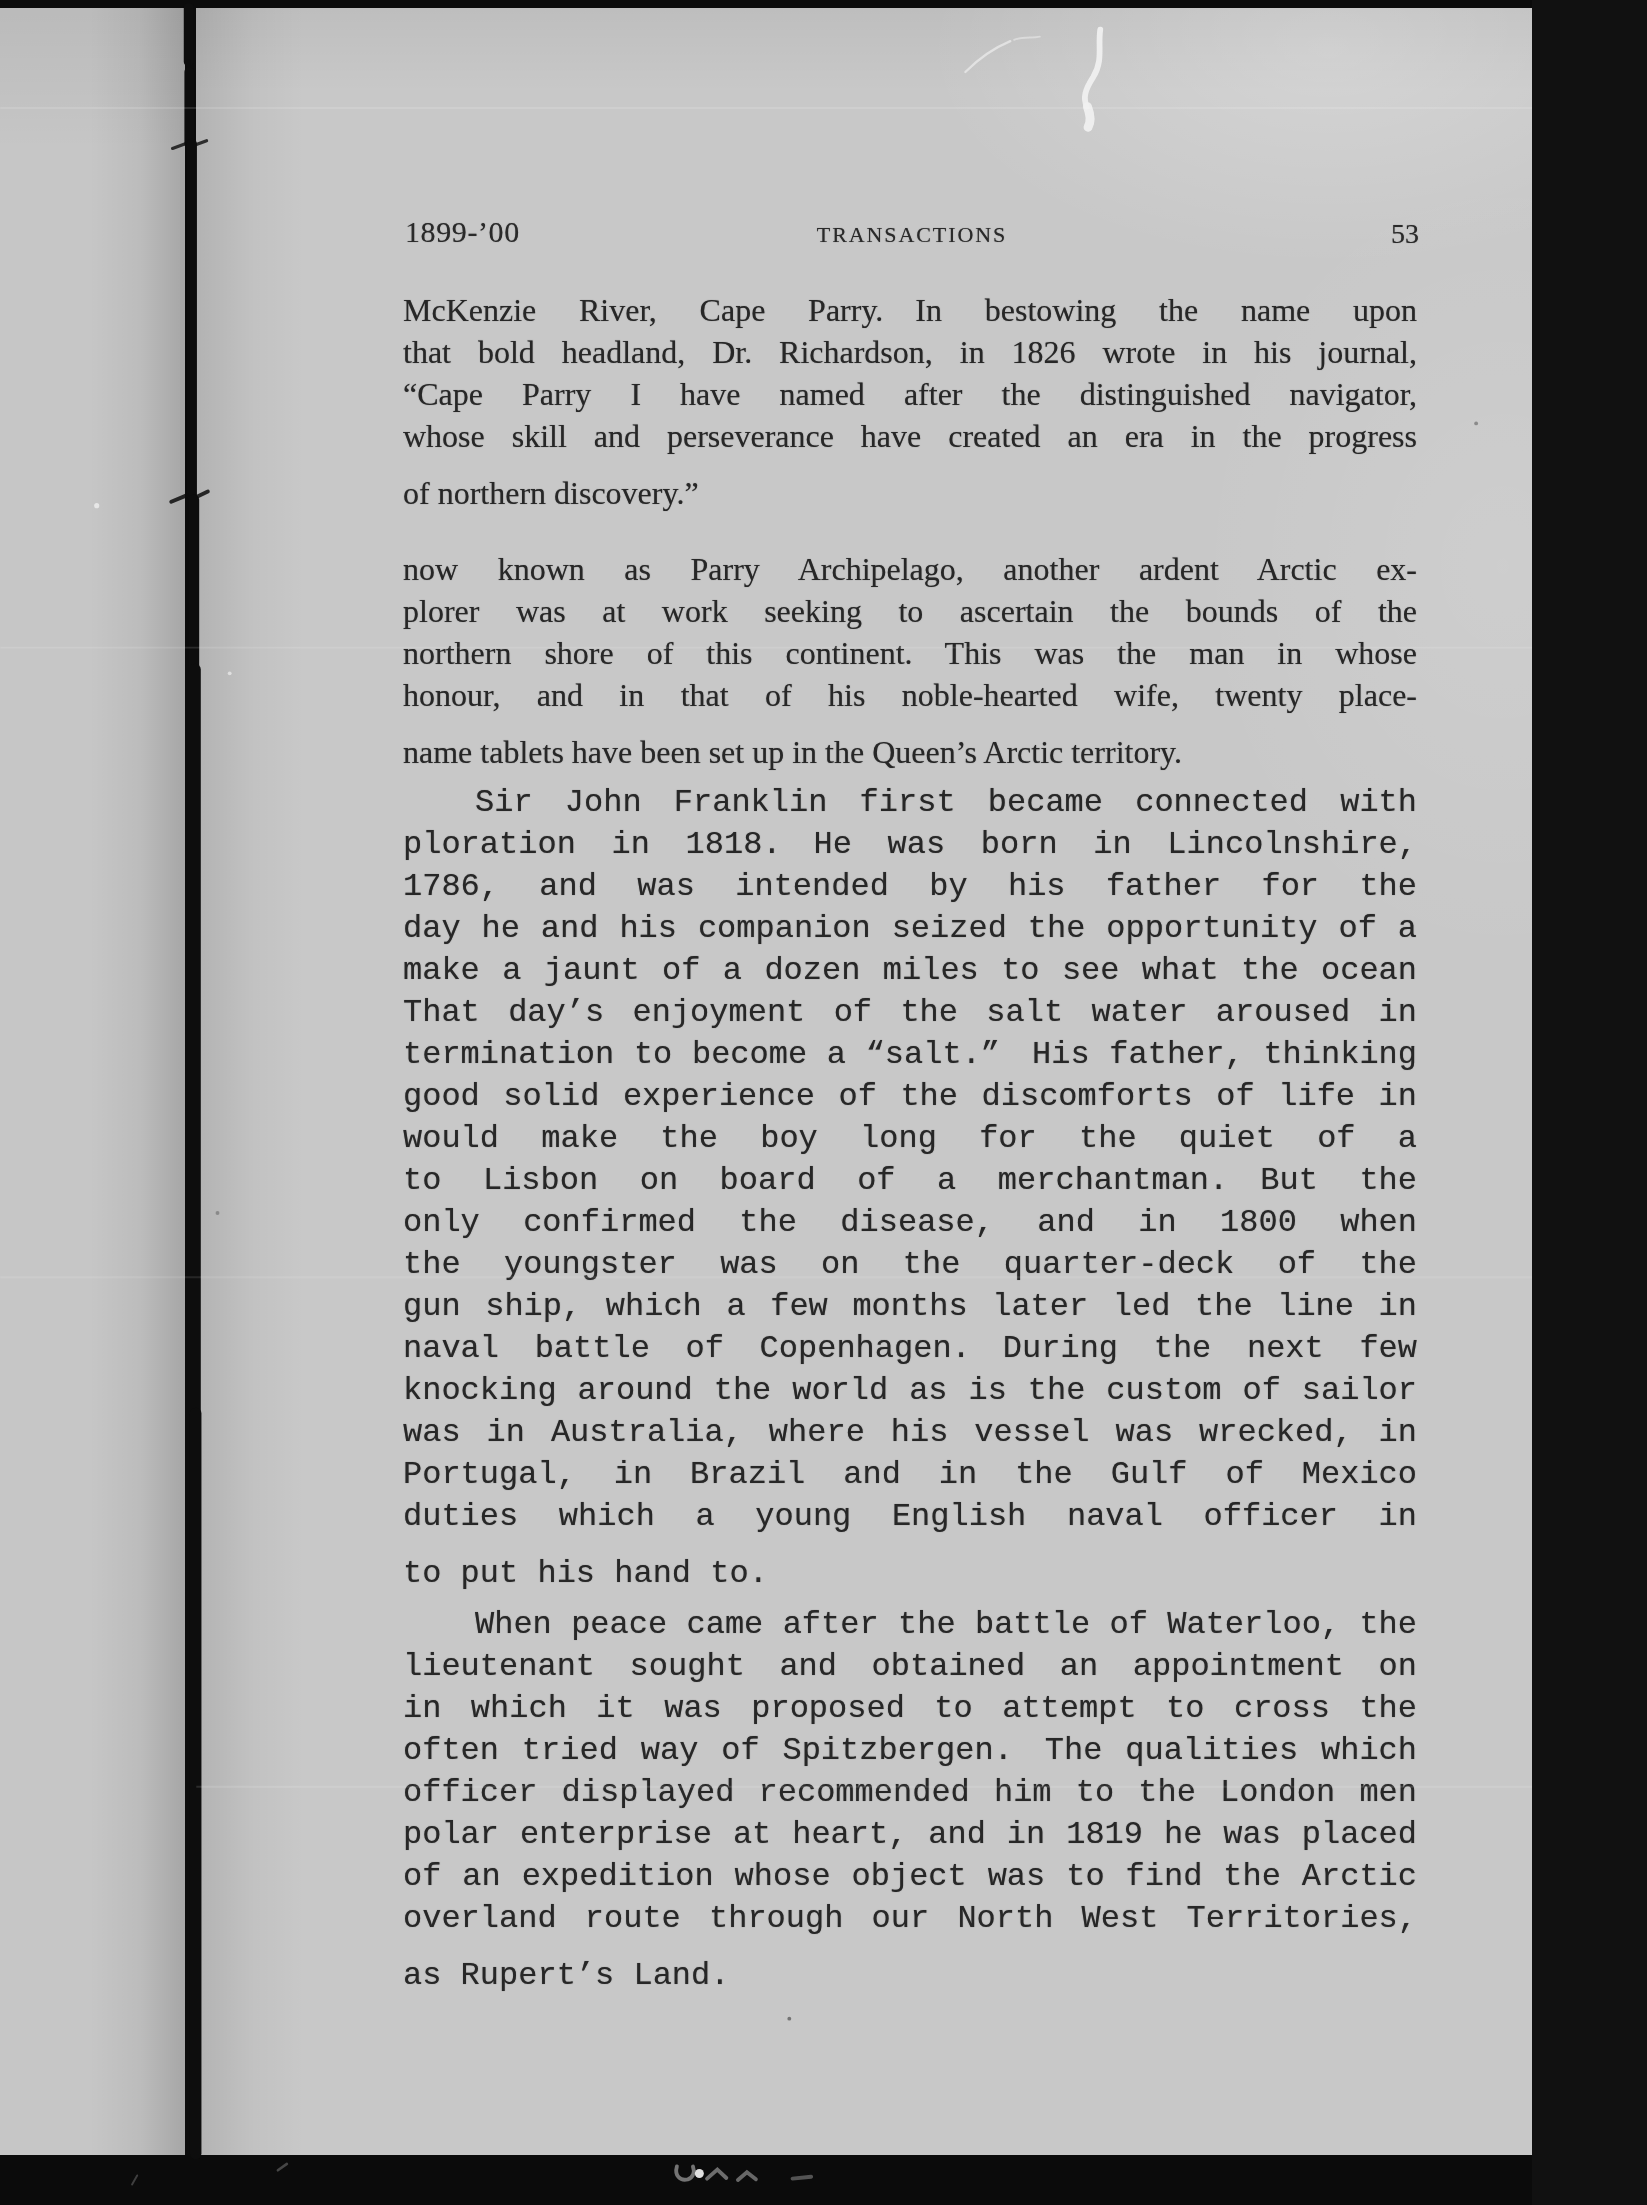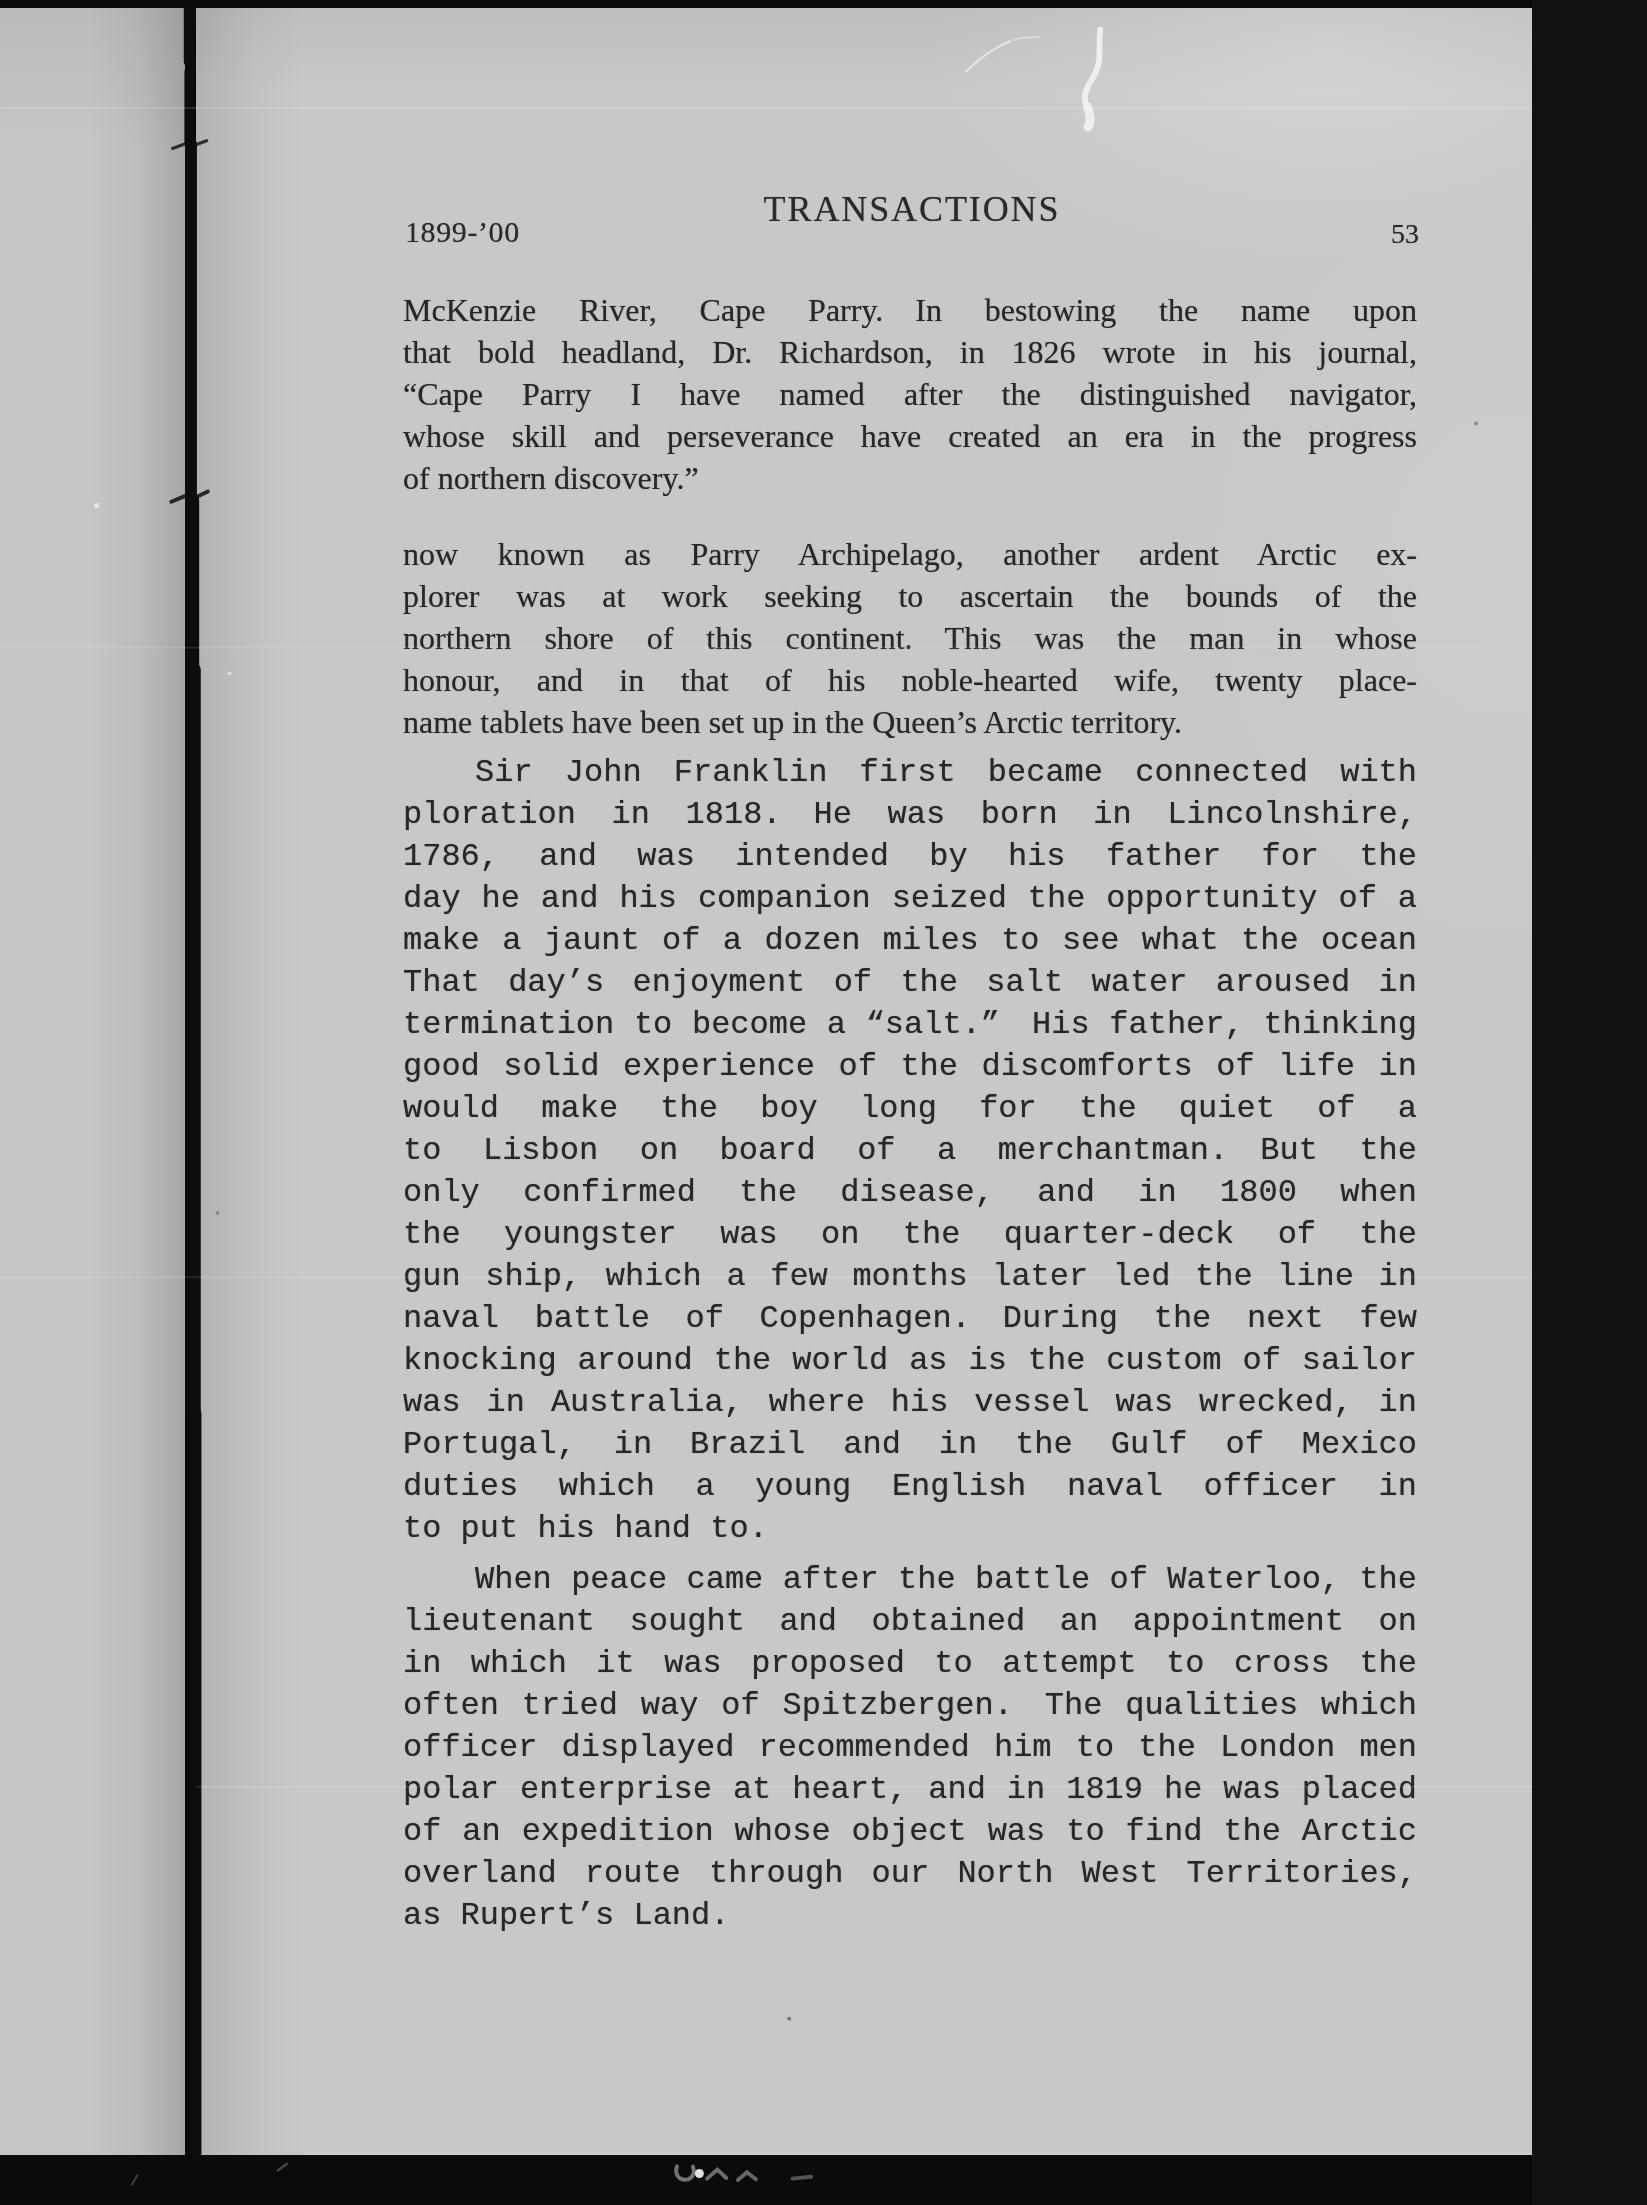--- a/index.html
+++ b/index.html
@@ -15,29 +15,29 @@
   .page{position:absolute;left:196px;top:7.7px;width:1452px;height:2147px;
     background:
       radial-gradient(ellipse 578px 308px at 78% 2%, rgba(255,255,255,0.22), rgba(255,255,255,0) 70%),
       radial-gradient(ellipse 450px 578px at 90% 26%, rgba(255,255,255,0.10), rgba(255,255,255,0) 70%),
       linear-gradient(to right, rgba(0,0,0,0.11), rgba(0,0,0,0.03) 58px, rgba(0,0,0,0) 109px),
       linear-gradient(to bottom, rgba(0,0,0,0.05), rgba(0,0,0,0) 84px),
       #c8c8c8;}
   .header{position:absolute;left:209px;top:204px;width:1014px;height:40px;color:#2a2a2a;
           text-shadow:0 0 0.9px rgba(30,30,30,0.55);}
   .h-year{position:absolute;left:0;bottom:2.6px;font-size:30px;letter-spacing:0.6px;}
-  .h-title{position:absolute;left:50%;transform:translateX(-50%);bottom:22px;font-size:36px;letter-spacing:1.9px;}
+  .h-title{position:absolute;left:50%;transform:translateX(-50%);bottom:4px;font-size:22px;letter-spacing:1.9px;}
   .h-num{position:absolute;right:0;bottom:1.3px;font-size:28px;}
   .text-body{position:absolute;left:207px;top:281px;width:1014px;color:#272727;
              font-size:32px;line-height:42px;text-shadow:0 0 1px rgba(25,25,25,0.5);}
   .paragraph{margin:0;}
   .p-gap-big{margin-top:34px;}
   .p-gap{margin-top:9px;font-family:Liberation Mono, monospace;}
   .line{text-align:justify;text-align-last:justify;height:42px;overflow:hidden;}
-  .line.last{text-align-last:left;}
+  .line.last{text-align-last:left;margin-top:15px;}
   .line.indent{padding-left:72px;}
   .overlay{position:absolute;left:0;top:0;pointer-events:none;}
 </style>
 </head>
 <body>
 
 <div class="canvas">
 
   <div class="top-bar"></div>
   <div class="left-strip"></div>

